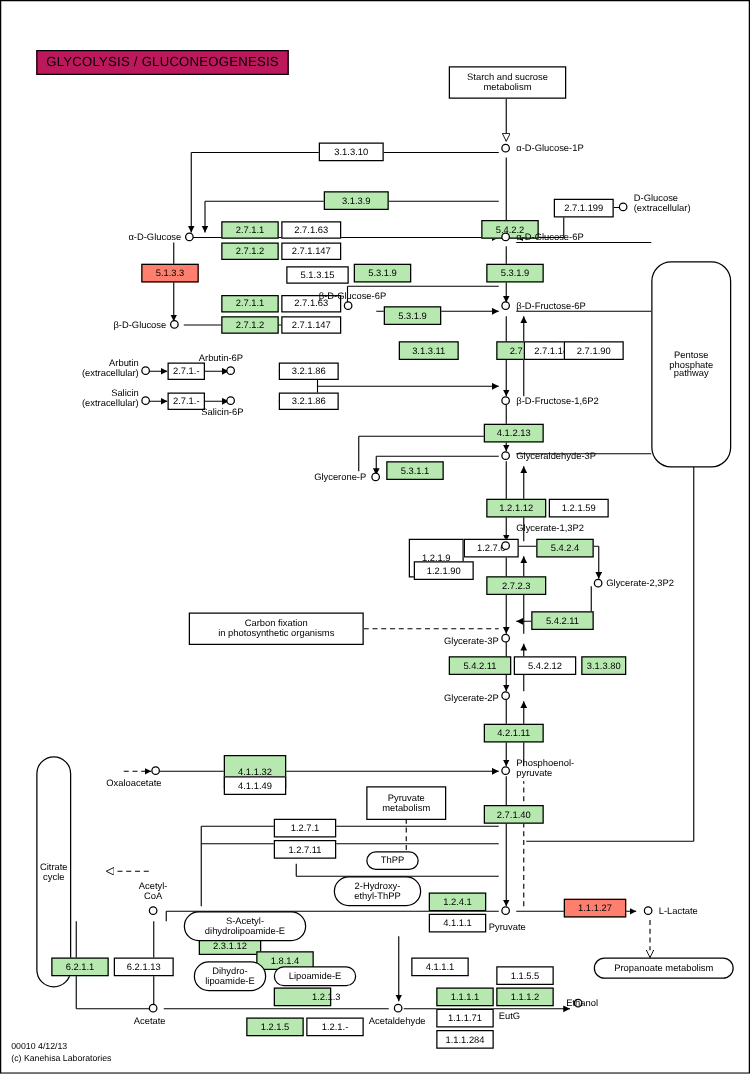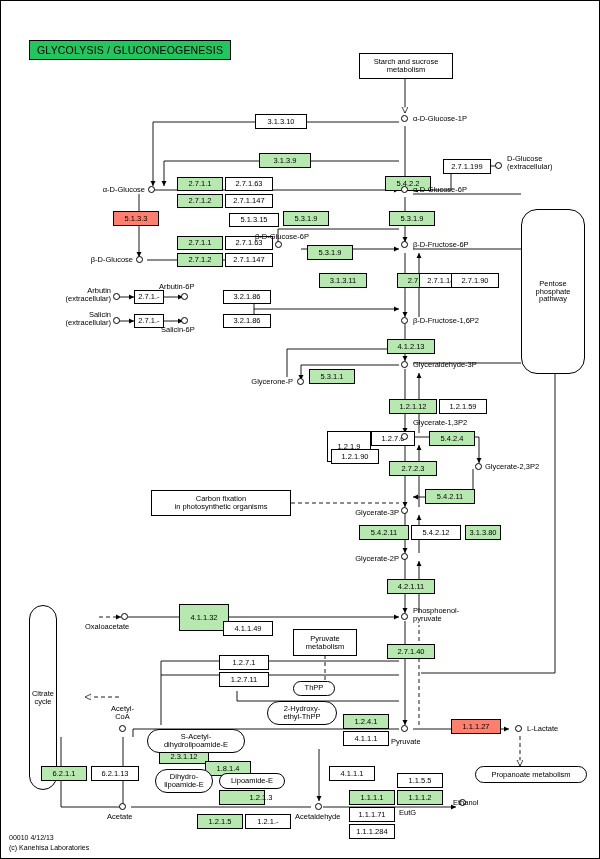--- a/index.html
+++ b/index.html
@@ -3,21 +3,21 @@
 <meta charset="utf-8">
 <style>
   html,body{margin:0;padding:0;background:#ffffff;}
   body{font-family:"Liberation Sans",sans-serif;}
   #map{position:relative;width:600px;height:859px;background:#fff;border:1px solid #000;box-sizing:border-box;overflow:hidden;}
   svg#wires{position:absolute;left:0;top:0;width:600px;height:859px;pointer-events:none;}
   .box{position:absolute;box-sizing:border-box;border:1px solid #000;background:#fff;font-size:7.5px;line-height:1.05;
        display:flex;align-items:center;justify-content:center;text-align:center;color:#000;white-space:pre-line;}
   .ec{background:#b7e8b0;}
   .red{background:#ff7f6e;}
-  .title{position:absolute;border:1px solid #000;background:#22c55e;font-size:10.5px;padding:3px 7px;letter-spacing:.2px;}
+  .title{position:absolute;border:1px solid #000;background:#be185d;font-size:10.5px;padding:3px 7px;letter-spacing:.2px;}
   .lbl{position:absolute;font-size:7.5px;color:#000;white-space:pre-line;line-height:1.12;}
   .lbl.r{text-align:right;}
   .lbl.c{text-align:center;}
   .node{position:absolute;width:7px;height:7px;border:1px solid #000;border-radius:50%;background:#fff;box-sizing:border-box;}
   .rrect{position:absolute;box-sizing:border-box;border:1px solid #000;background:#fff;border-radius:12px;font-size:7.5px;
          display:flex;align-items:center;justify-content:center;text-align:center;white-space:pre-line;line-height:1.1;}
   .foot{position:absolute;left:8px;font-size:7px;color:#000;}
 </style>
 </head>
 <body>
@@ -199,21 +199,21 @@
   <div class="box ec" style="left:388px;top:460px;width:48px;height:15px;">2.7.2.3</div>
   <div class="box ec" style="left:424px;top:488px;width:50px;height:15px;">5.4.2.11</div>
 
   <div class="box ec" style="left:358px;top:524px;width:50px;height:15px;">5.4.2.11</div>
   <div class="box" style="left:410px;top:524px;width:50px;height:15px;">5.4.2.12</div>
   <div class="box ec" style="left:464px;top:524px;width:36px;height:15px;">3.1.3.80</div>
 
   <div class="box ec" style="left:386px;top:578px;width:48px;height:15px;">4.2.1.11</div>
 
   <div class="box ec" style="left:178px;top:603px;width:50px;height:27px;">4.1.1.32</div>
-  <div class="box" style="left:178px;top:620px;width:50px;height:15px;margin-left:44px;">4.1.1.49</div>
+  <div class="box" style="left:178px;top:620px;width:50px;height:15px;">4.1.1.49</div>
   <div class="box ec" style="left:386px;top:643px;width:48px;height:15px;">2.7.1.40</div>
 
   <div class="box" style="left:218px;top:654px;width:50px;height:15px;">1.2.7.1</div>
   <div class="box" style="left:218px;top:671px;width:50px;height:15px;">1.2.7.11</div>
 
   <div class="box ec" style="left:342px;top:713px;width:46px;height:15px;">1.2.4.1</div>
   <div class="box" style="left:342px;top:730px;width:46px;height:15px;">4.1.1.1</div>
   <div class="box red" style="left:450px;top:718px;width:50px;height:15px;">1.1.1.27</div>
 
   <div class="box ec" style="left:158px;top:748px;width:50px;height:15px;">2.3.1.12</div>

